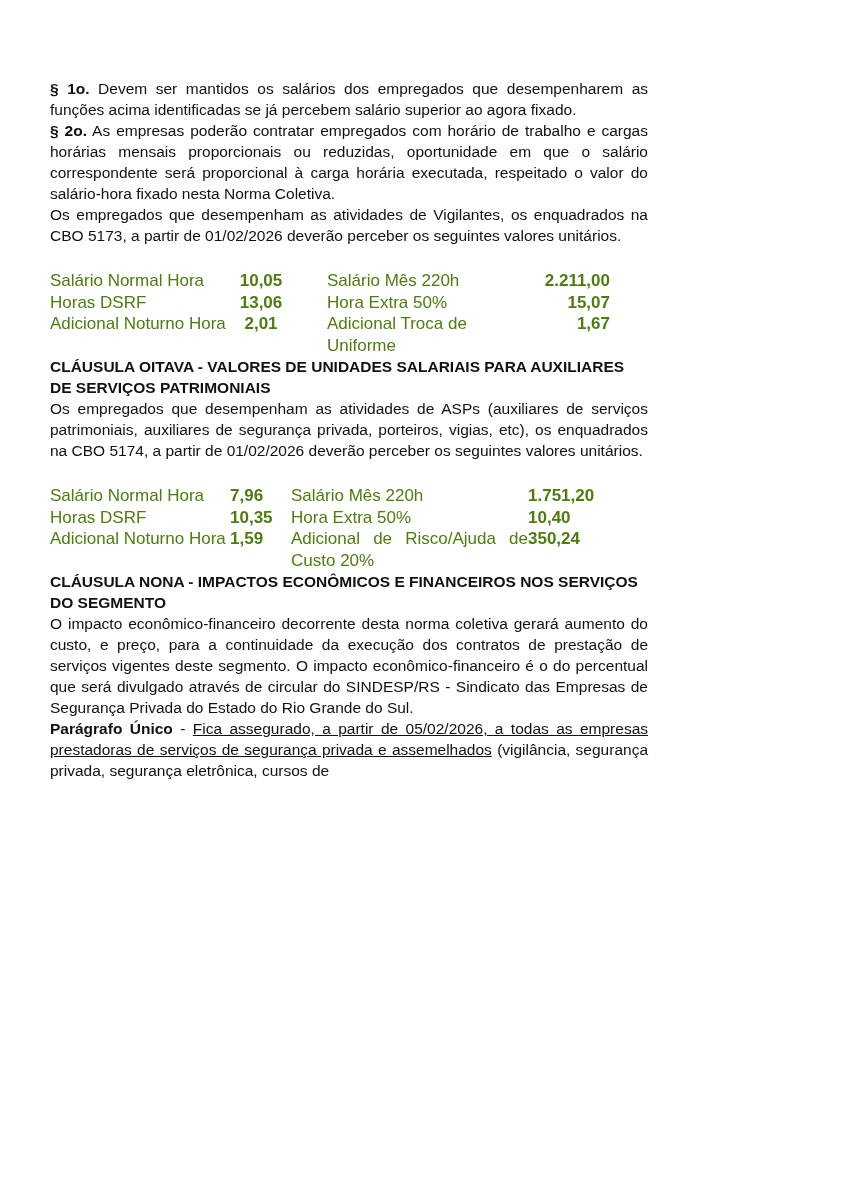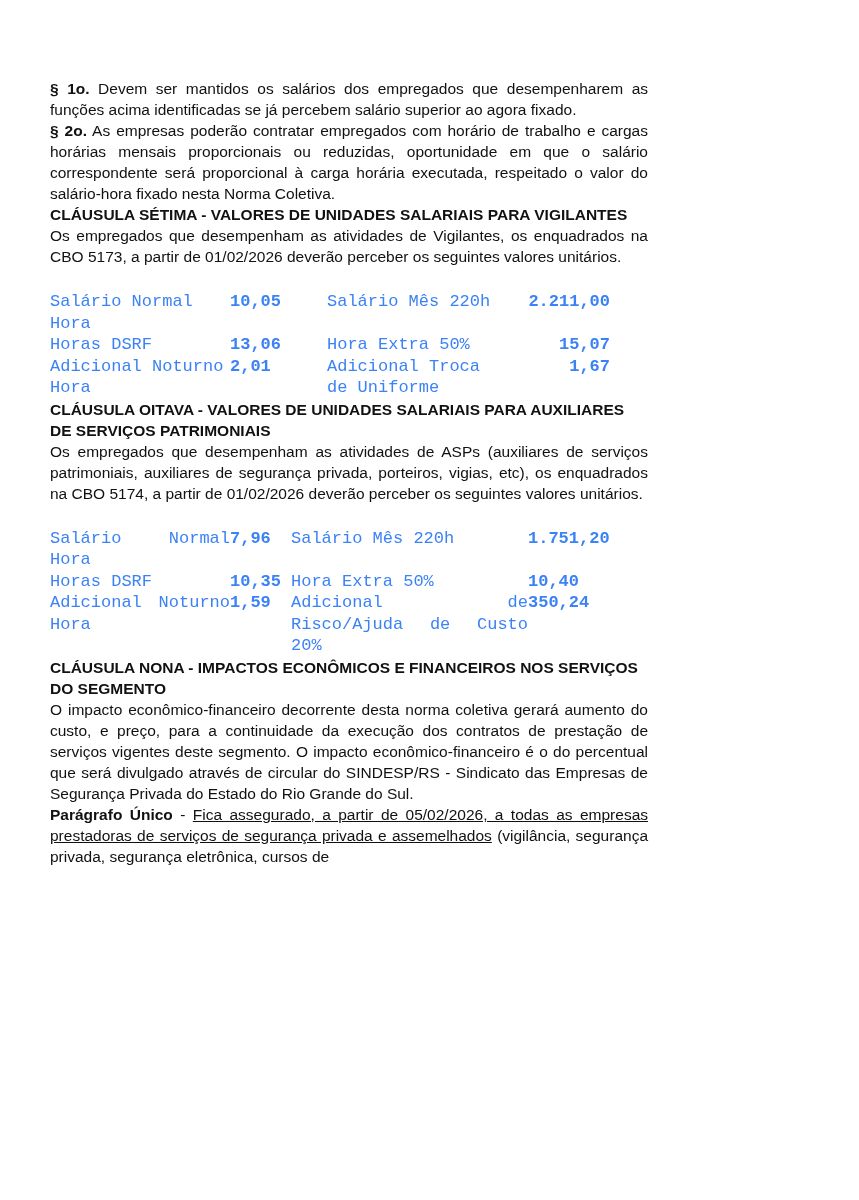--- a/index.html
+++ b/index.html
@@ -35,33 +35,33 @@
   .mt-t1   { margin-top: 54px; }
   .mt-h8   { margin-top: 32px; }
   .mt-p8   { margin-top: 50px; }
   .mt-t2   { margin-top: 53px; }
   .mt-h9   { margin-top: 33px; }
   .mt-p9   { margin-top: 54px; }
   .mt-p10  { margin-top: 14px; }
 
   .salary-table {
     display: grid;
-    font-family: Liberation Mono, monospace;
+    font-family: Liberation Sans, sans-serif;
     font-size: 17px;
     line-height: 21.5px;
-    color: #3b82f6;
+    color: #4d7c0f;
     margin-top: 24px;
   }
   .salary-table .trow { display: contents; }
   .salary-table .cell { text-align: left; }
   .salary-table .val  { font-weight: bold; white-space: nowrap; }
 
   .table-vigilantes { grid-template-columns: 180px 62px 208px 110px; }
   .table-vigilantes .label2 { padding-left: 35px; }
-  .table-vigilantes .val1   { text-align: left; }
+  .table-vigilantes .val1   { text-align: center; }
   .table-vigilantes .val2   { text-align: right; }
 
   .table-asps { grid-template-columns: 180px 47px 251px 80px; }
   .table-asps .label1 { text-align: justify; }
   .table-asps .label2 { padding-left: 14px; text-align: justify; }
   .table-asps .val1   { text-align: left; }
   .table-asps .val2   { text-align: left; }
 
   .underlined { text-decoration: underline; }
 </style>
@@ -74,21 +74,20 @@
     <strong>§ 1o.</strong>
     <span>Devem ser mantidos os salários dos empregados que desempenharem as funções acima identificadas se já percebem salário superior ao agora fixado.</span>
   </p>
 
   <p class="body mt-p2">
     <strong>§ 2o.</strong>
     <span>As empresas poderão contratar empregados com horário de trabalho e cargas horárias mensais proporcionais ou reduzidas, oportunidade em que o salário correspondente será proporcional à carga horária executada, respeitado o valor do salário-hora fixado nesta Norma Coletiva.</span>
   </p>
 
 
-  <h2 class="clause mt-h7">CLÁUSULA SÉTIMA - VALORES DE UNIDADES SALARIAIS PARA VIGILANTES</h2>
 
   <p class="body mt-p7">Os empregados que desempenham as atividades de Vigilantes, os enquadrados na CBO 5173, a partir de 01/02/2026 deverão perceber os seguintes valores unitários.</p>
 
   <div class="salary-table table-vigilantes mt-t1">
     <div class="trow">
       <div class="cell label1">Salário Normal Hora</div>
       <div class="cell val val1">10,05</div>
       <div class="cell label2">Salário Mês 220h</div>
       <div class="cell val val2">2.211,00</div>
     </div>

